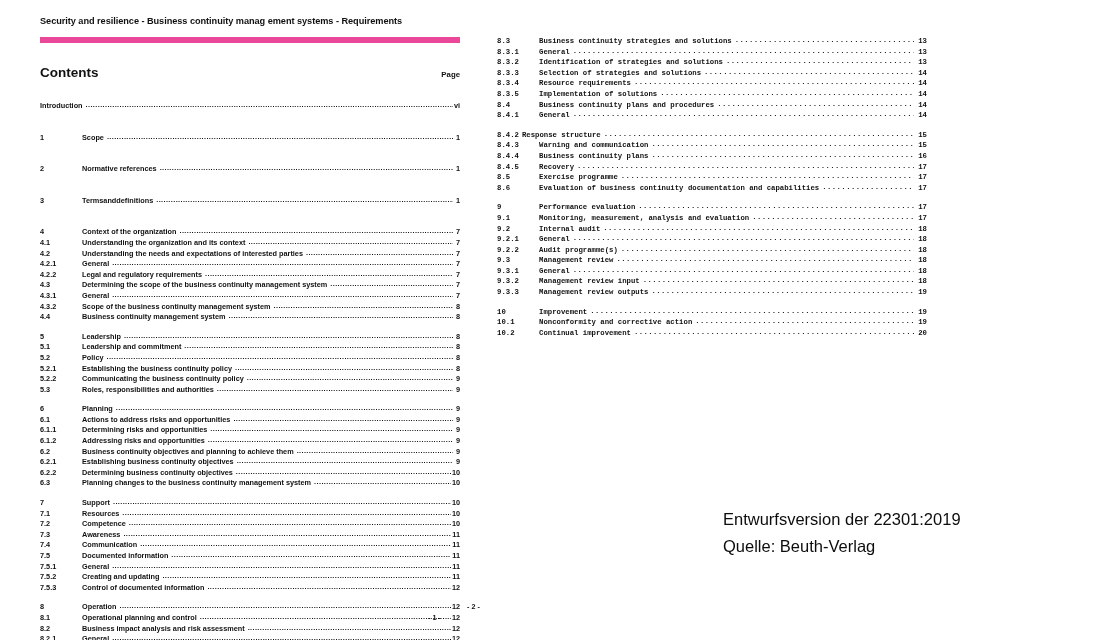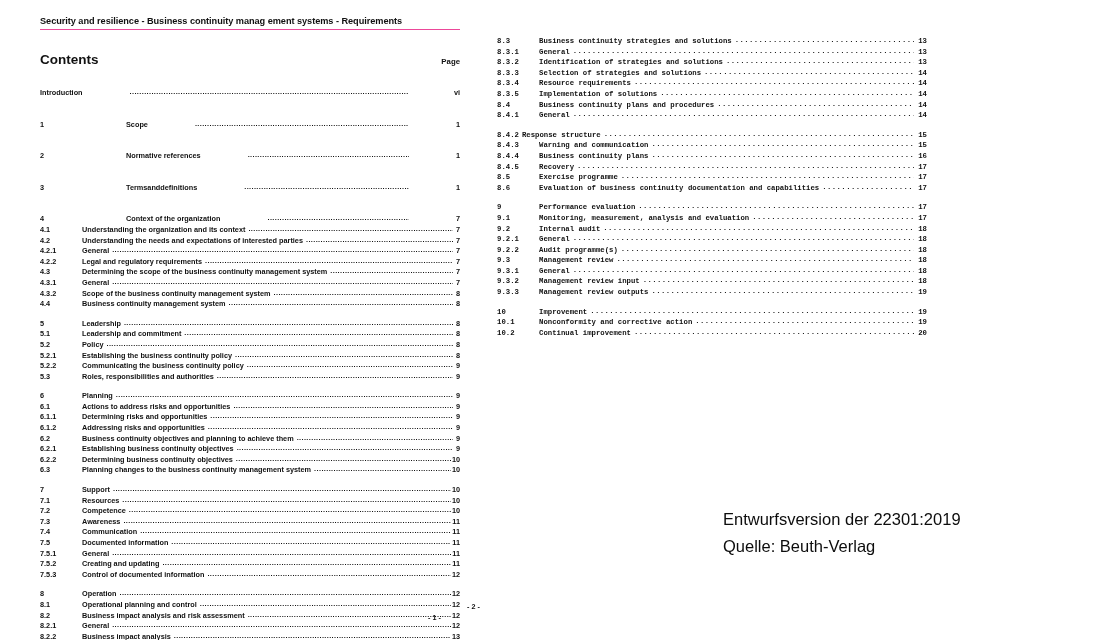--- a/index.html
+++ b/index.html
@@ -20,22 +20,22 @@
   .page-panel { position: absolute; }
 
   #left-page  { left: 40px;  top: 16px; width: 420px; height: 610px; }
   #right-page { left: 497px; top: 18px; width: 430px; height: 330px; font-family: Liberation Mono, monospace; }
 
   .doc-header {
     font-size: 9.2px;
     font-weight: bold;
     color: #111;
     letter-spacing: -0.05px;
-    padding-bottom: 3px;
-    border-bottom: 1px solid #ec4899;
+    padding-bottom: 11px;
+    border-bottom: 6px solid #ec4899;
     white-space: nowrap;
   }
 
   .contents-row {
     display: flex;
     justify-content: space-between;
     align-items: baseline;
     margin-top: 22px;
   }
   .contents-title { font-size: 13.5px; font-weight: bold; color:#111; }
@@ -47,21 +47,21 @@
   .toc-line {
     display: flex;
     align-items: baseline;
     font-size: 7.3px;
     font-weight: bold;
     color: #111;
     line-height: 10.6px;
     white-space: nowrap;
   }
   .toc-line.gap-before { margin-top: 9px; align-items: center; }
-  .toc-line.gap-before-lg { margin-top: 21px; gap: 44px; }
+  .toc-line.gap-before-lg { margin-top: 21px; }
 
   .toc-num {
     flex: 0 0 auto;
     width: 42px;
   }
   
   .toc-line.inline-num .toc-num { width: auto; padding-right: 3px; }
 
   .toc-text { flex: 0 0 auto; padding-right: 3px; }
 

